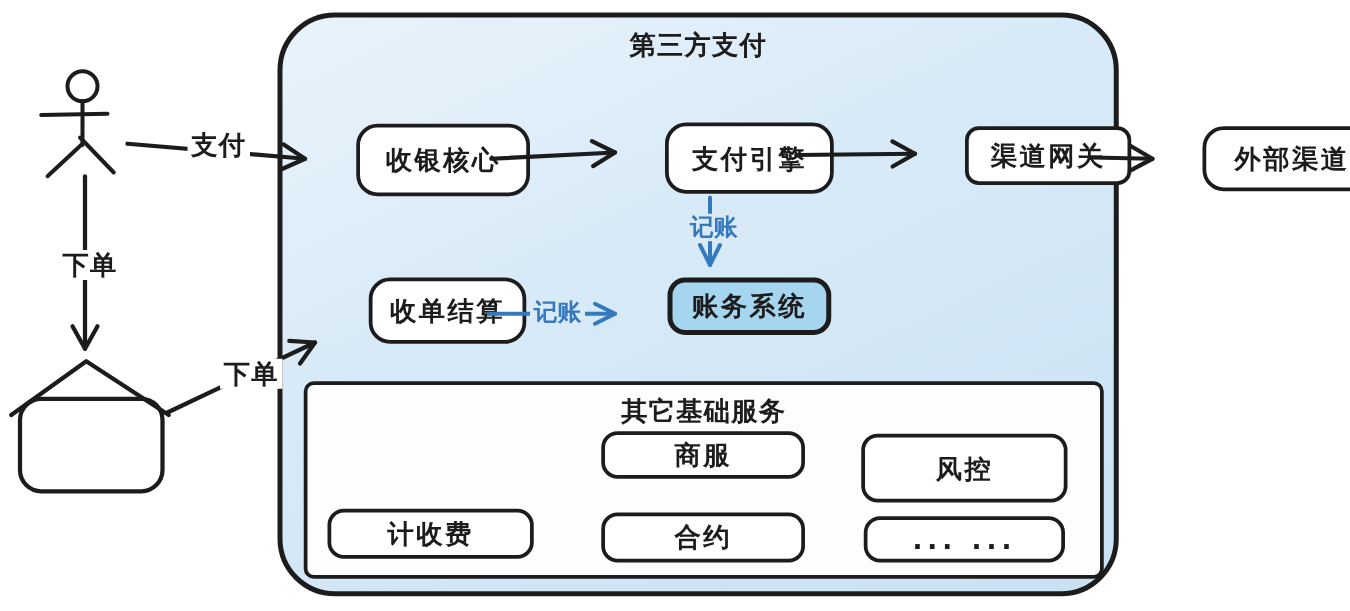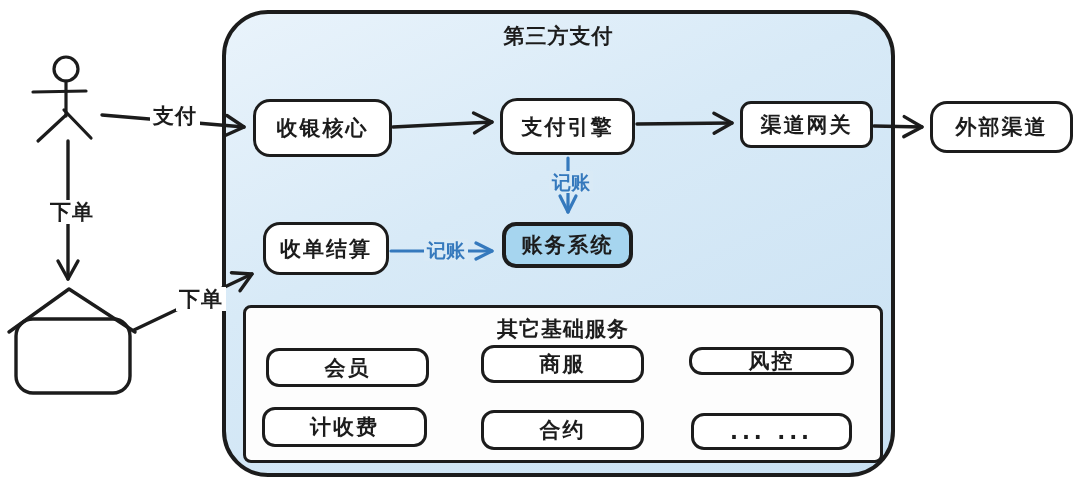--- a/index.html
+++ b/index.html
@@ -31,30 +31,30 @@
     margin-top:7px;
   }
   .svc{
     position:absolute;box-sizing:border-box;background:#ffffff;
     border:3px solid #1c1c1c;border-radius:13px;
     display:flex;align-items:center;justify-content:center;
     font-size:21px;font-weight:600;letter-spacing:2px;
   }
   #svc-member{left:20px;top:40px;width:163px;height:39px;}
   #svc-merchant-service{left:235px;top:37px;width:163px;height:38px;}
-  #svc-risk-control{left:443px;top:39px;width:165px;height:28px;}
+  #svc-risk-control{left:443px;top:39px;width:165px;height:55px;}
   #svc-billing{left:16px;top:99px;width:165px;height:40px;}
   #svc-contract{left:235px;top:102px;width:163px;height:40px;}
   #svc-more{left:445px;top:105px;width:161px;height:37px;letter-spacing:4px;}
   
   .node{
     position:absolute;box-sizing:border-box;background:#ffffff;
     border:3.5px solid #1c1c1c;border-radius:17px;
     display:flex;align-items:center;justify-content:center;
-    font-size:21px;font-weight:600;letter-spacing:2px;z-index:2;
+    font-size:21px;font-weight:600;letter-spacing:2px;z-index:2;margin-left:32px;
   }
   #node-cashier-core{left:253px;top:99px;width:139px;height:58px;}
   #node-payment-engine{left:500px;top:98px;width:135px;height:57px;}
   #node-channel-gateway{left:740px;top:101px;width:133px;height:47px;border-radius:11px;}
   #node-external-channel{left:930px;top:101px;width:143px;height:52px;}
   #node-acquiring-settlement{left:263px;top:222px;width:126px;height:53px;}
   #node-ledger-system{left:502px;top:222px;width:131px;height:46px;background:#a6d5ef;border-width:4px;border-radius:14px;}
   
   #merchant-label{
     position:absolute;left:28px;top:345px;width:90px;text-align:center;
@@ -81,21 +81,20 @@
 </head>
 <body>
 
 <div id="wallet">
   <div class="wallet-title-wrap">
     <div class="wallet-title">第三方支付</div>
   </div>
 
   <div id="services">
     <div class="services-title">其它基础服务</div>
-    <div class="svc" id="svc-member">会员</div>
     <div class="svc" id="svc-merchant-service">商服</div>
     <div class="svc" id="svc-risk-control">风控</div>
     <div class="svc" id="svc-billing">计收费</div>
     <div class="svc" id="svc-contract">合约</div>
     <div class="svc" id="svc-more">... ...</div>
   </div>
 </div>
 
 <div class="node" id="node-cashier-core">收银核心</div>
 <div class="node" id="node-payment-engine">支付引擎</div>

